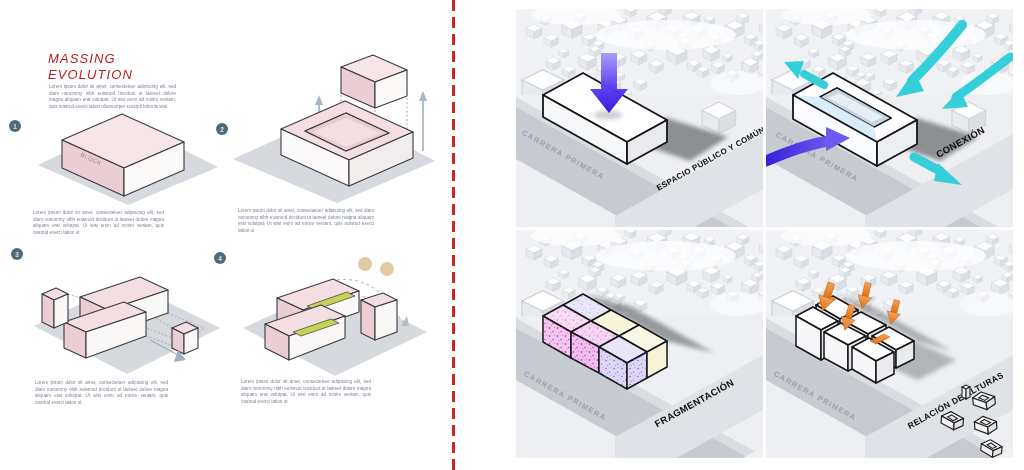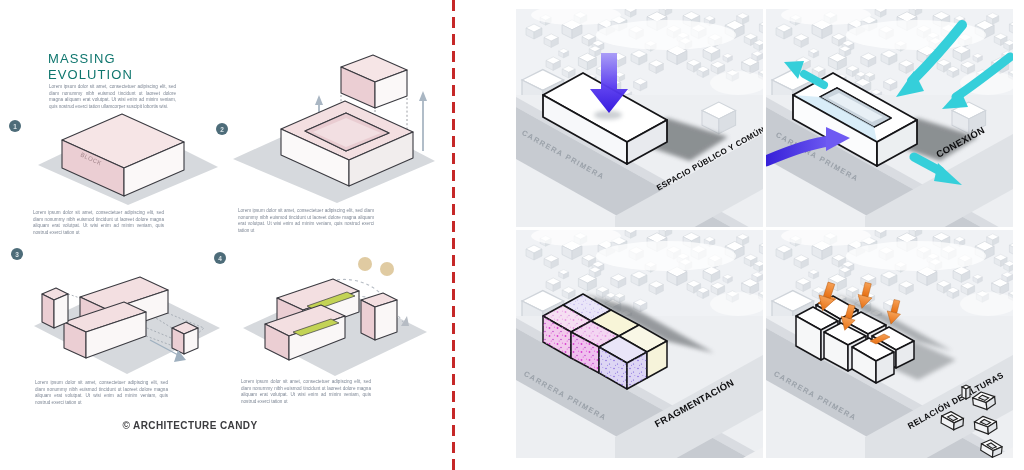--- a/index.html
+++ b/index.html
@@ -1,21 +1,21 @@
 <!DOCTYPE html>
 <html><head>
 <meta charset="utf-8">
 <style>
   html,body{margin:0;padding:0;background:#ffffff;}
   .stage{position:relative;width:1024px;height:470px;background:#ffffff;overflow:hidden;
          font-family:"Liberation Sans",sans-serif;}
   
   .left-board{position:absolute;left:0;top:0;width:446px;height:470px;background:#ffffff;}
   .title{position:absolute;left:48px;top:42px;font-size:13px;font-weight:300;
-         letter-spacing:1.1px;color:#0f766e;line-height:16px;}
+         letter-spacing:1.1px;color:#b91c1c;line-height:16px;font-style:italic;}
   .tiny{position:absolute;font-size:4.6px;line-height:1.42;color:#7e8795;
         text-align:justify;margin:0;}
   .badge{position:absolute;width:12px;height:12px;border-radius:50%;background:#4d6c79;
          color:#d9e2e6;font-size:6.5px;font-weight:bold;display:flex;align-items:center;
          justify-content:center;}
   .diagram{position:absolute;}
   .copyright{position:absolute;left:40px;top:420px;width:300px;text-align:center;
              font-size:10px;font-weight:700;letter-spacing:.4px;color:#3c3c3f;}
   
   .divider{position:absolute;left:452px;top:0;width:3px;height:470px;
@@ -235,21 +235,20 @@
         <polygon points="148,50 162,57 162,90 148,83" fill="#ebced3"></polygon>
         <polygon points="162,57 184,50 184,82 162,90" fill="#faf7f7"></polygon>
       </g>
     </svg>
 
     <p class="tiny" style="left:33px;top:210px;width:131px;">Lorem ipsum dolor sit amet, consectetuer adipiscing elit, sed diam nonummy nibh euismod tincidunt ut laoreet dolore magna aliquam erat volutpat. Ut wisi enim ad minim veniam, quis nostrud exerci tation ut</p>
     <p class="tiny" style="left:238px;top:208px;width:136px;">Lorem ipsum dolor sit amet, consectetuer adipiscing elit, sed diam nonummy nibh euismod tincidunt ut laoreet dolore magna aliquam erat volutpat. Ut wisi enim ad minim veniam, quis nostrud exerci tation ut</p>
     <p class="tiny" style="left:35px;top:380px;width:133px;">Lorem ipsum dolor sit amet, consectetuer adipiscing elit, sed diam nonummy nibh euismod tincidunt ut laoreet dolore magna aliquam erat volutpat. Ut wisi enim ad minim veniam, quis nostrud exerci tation ut</p>
     <p class="tiny" style="left:241px;top:379px;width:130px;">Lorem ipsum dolor sit amet, consectetuer adipiscing elit, sed diam nonummy nibh euismod tincidunt ut laoreet dolore magna aliquam erat volutpat. Ut wisi enim ad minim veniam, quis nostrud exerci tation ut</p>
 
-    <div class="copyright">© ARCHITECTURE CANDY</div>
   </section>
 
   <div class="divider"></div>
 
   <section class="right-board">
 
     <div class="quad q1">
       <svg width="247" height="218" viewBox="0 0 247 218">
         <use href="#cityA"></use>
         <use href="#streetsA"></use>

